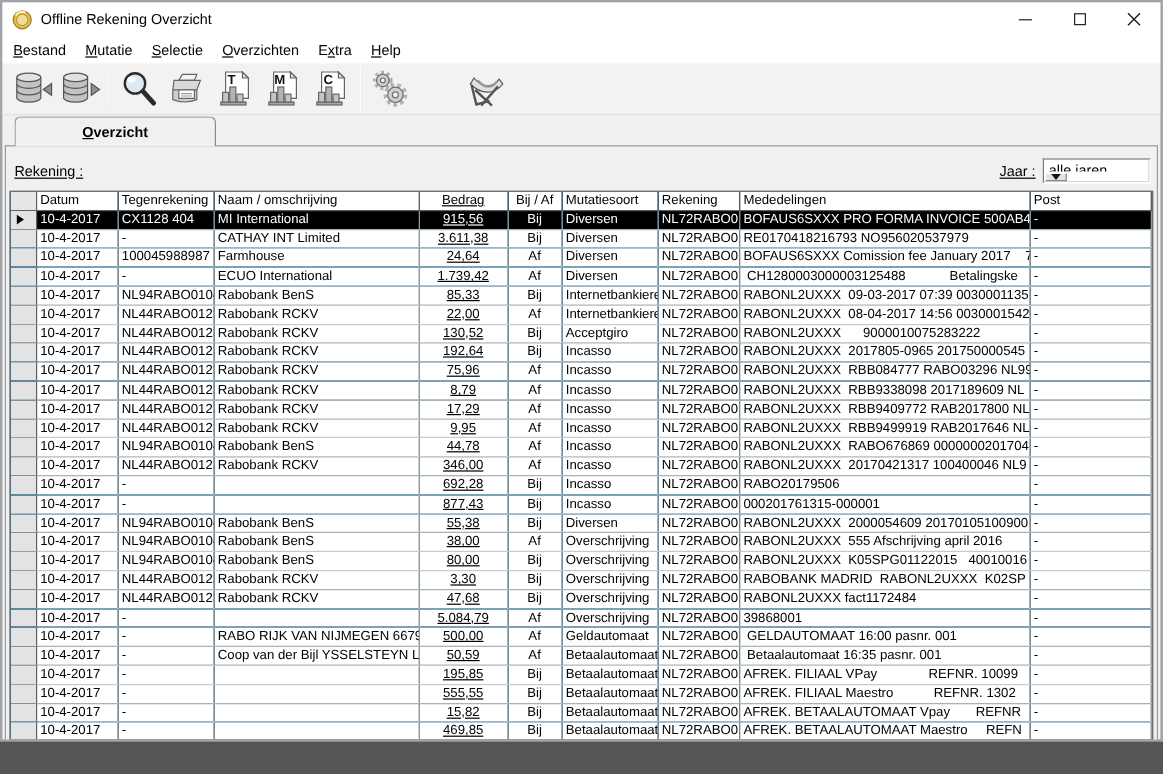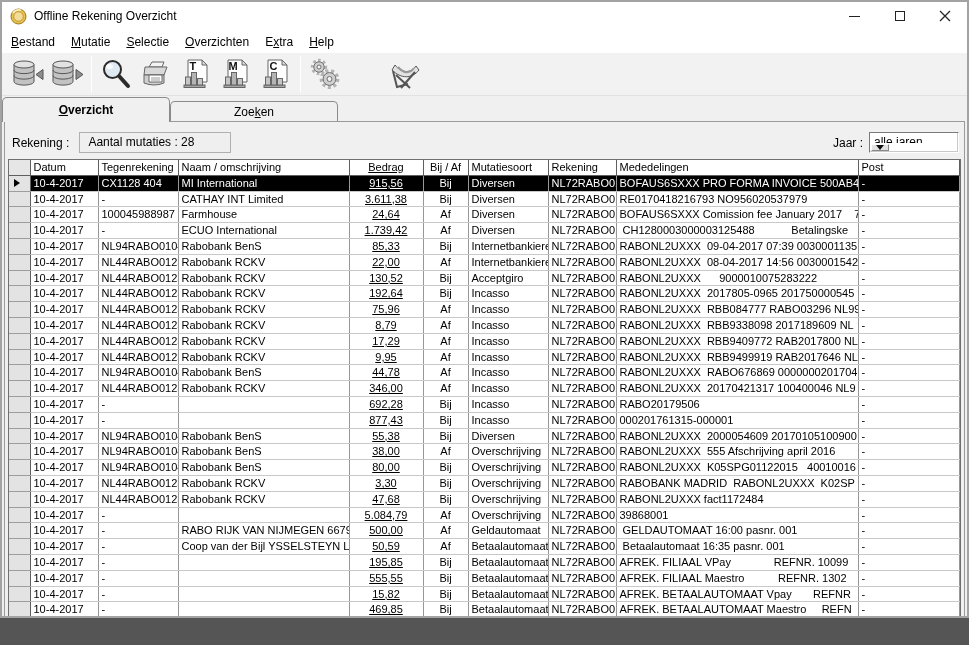--- a/index.html
+++ b/index.html
@@ -24,31 +24,31 @@
   .menu-item { font-size:12px; color:#000; padding:2px 8px; white-space:pre; }
   .akey { text-decoration:underline; }
 
   
   .toolbar { height:43px; background:#f2f2f2; display:flex; align-items:center; padding-left:5px; border-bottom:1px solid #e2e2e2; }
   .tool-btn { width:40px; height:38px; display:flex; align-items:center; justify-content:center; }
   .tool-sep { width:1px; height:36px; background:#c6c6c6; border-right:1px solid #fff; margin:0 4px; }
   .tool-gap { width:40px; }
 
   
-  .tabstrip { height:26px; position:relative; padding-left:0; display:flex; align-items:flex-end; }
+  .tabstrip { height:26px; position:relative; padding-left:10px; display:flex; align-items:flex-end; }
   .tab { width:168px; text-align:center; font-size:12px; background:#f0f0f0;
          border:1px solid #8a8a8a; border-bottom:none; border-radius:5px 5px 0 0;
          height:21px; line-height:20px; position:relative; z-index:1; white-space:pre; }
   .tab.active { height:25px; line-height:24px; font-weight:bold; z-index:3; }
 
   
   .tabpage { margin:0 2px; height:502px; background:#f0f0f0; border:1px solid #9a9a9a; margin-top:-1px; position:relative; z-index:2; }
 
   .filter-row { height:37px; display:flex; align-items:center; padding:4px 5px 0 7px; }
-  .flabel { font-size:12px; color:#000; white-space:pre; }
+  .flabel { font-size:12px; color:#000; white-space:pre;text-decoration:underline; }
   .combo { display:flex; height:21px; background:#fff; border:1px solid #7a7a7a; border-right-color:#fff; border-bottom-color:#fff; box-shadow:inset -1px -1px 0 #c9c9c9; }
   .combo-value { flex:1 1 auto; font-size:12px; padding:2px 0 0 4px; white-space:pre; overflow:hidden; }
   .combo-btn { width:18px; margin:1px; background:#e3e3e3; border:1px solid #fff; border-right-color:#888; border-bottom-color:#888; display:flex; align-items:center; justify-content:center; }
   .combo-arrow { width:0; height:0; border-left:4px solid transparent; border-right:4px solid transparent; border-top:5px solid #111; }
   .combo-rekening { width:252px; margin-left:6px; }
   .combo-jaar { width:90px; margin-left:6px;flex-direction:column; }
   .count-box { width:152px; height:21px; margin-left:10px; border:1px solid #b0b0b0; background:#efefef; font-size:12px; padding:2px 0 0 8px; white-space:pre; }
   .fspacer { flex:1 1 auto; }
 
   
@@ -198,27 +198,25 @@
         <path d="M10 9 C16 16, 22 15.5, 26 10" fill="none" stroke="#9a9a9a" stroke-width="2"></path>
         <path d="M8 17 L22 30" stroke="#555" stroke-width="2"></path>
         <path d="M27 14 L13 30" stroke="#555" stroke-width="2"></path>
         <path d="M5 13 L9 29 L20 26" fill="none" stroke="#555" stroke-width="2"></path>
       </svg>
     </div>
   </div>
 
   <div class="tabstrip">
       <div class="tab active"><span></span><span class="akey">O</span><span>verzicht</span></div>
-      <div class="tab"><span>Zoe</span><span class="akey">k</span><span>en</span></div>
     </div>
 
   <div class="tabpage">
     <div class="filter-row">
       <span class="flabel">Rekening :</span>
-      <div class="count-box">Aantal mutaties : 28</div>
       <div class="fspacer"></div>
       <span class="flabel">Jaar :</span>
       <div class="combo combo-jaar">
         <span class="combo-value">alle jaren</span>
         <div class="combo-btn">
             <div class="combo-arrow"></div>
           </div>
       </div>
     </div>
 
@@ -301,21 +299,21 @@
             </tr>
             <tr>
               <td class="col0 sel"></td>
               <td class="col1">10-4-2017</td>
               <td class="col2">NL94RABO0104</td>
               <td class="col3">Rabobank BenS</td>
               <td class="col4">85,33</td>
               <td class="col5">Bij</td>
               <td class="col6">Internetbankiere</td>
               <td class="col7">NL72RABO01</td>
-              <td class="col8">RABONL2UXXX  09-04-2017 07:39 0030001135</td>
+              <td class="col8">RABONL2UXXX  09-03-2017 07:39 0030001135</td>
               <td class="col9">-</td>
             </tr>
             <tr>
               <td class="col0 sel"></td>
               <td class="col1">10-4-2017</td>
               <td class="col2">NL44RABO0123</td>
               <td class="col3">Rabobank RCKV</td>
               <td class="col4">22,00</td>
               <td class="col5">Af</td>
               <td class="col6">Internetbankiere</td>

